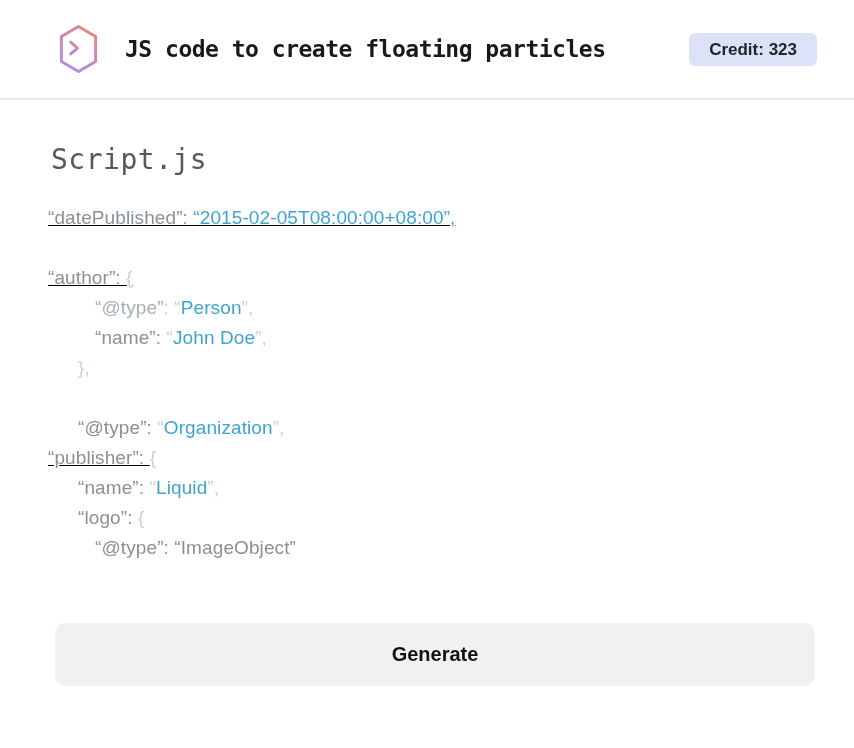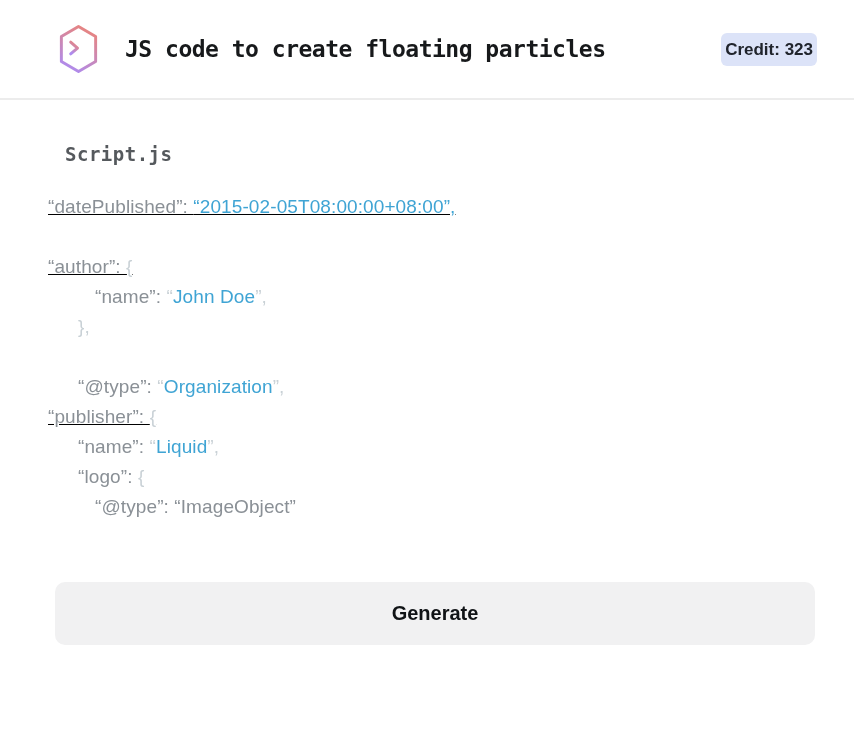--- a/index.html
+++ b/index.html
@@ -34,32 +34,32 @@
     letter-spacing: -0.5px;
     white-space: nowrap;
   }
   .credit {
     margin-left: auto;
     background: #dce3f8;
     color: #20242c;
     font-weight: bold;
     font-size: 17px;
     line-height: 21px;
-    padding: 6px 4px;
+    padding: 6px 20px;
     border-radius: 6px;
     white-space: nowrap;
   }
 
   
   .main { padding: 0 46px 0 48px; }
   .filename {
-    margin: 43px 0 0 17px;
+    margin: 43px 0 0 3px;
     font-family: "DejaVu Sans Mono", monospace;
-    font-weight: bold;
-    font-size: 19px;
+    font-weight: normal;
+    font-size: 28px;
     color: #55595d;
     letter-spacing: 0.5px;
   }
   .code {
     margin-top: 27px;
     font-size: 19px;
     letter-spacing: 0.1px;
   }
   .line { height: 30px; line-height: 30px; white-space: pre; }
   .ind-0 { padding-left: 0; text-decoration: underline; }
@@ -105,20 +105,21 @@
   <div class="title">JS code to create floating particles</div>
   <div class="credit">Credit: 323</div>
 </div>
 
 <div class="main">
   <div class="filename">Script.js</div>
   <div class="code">
       <div class="line ind-0"><span class="k">“datePublished”: </span><span class="v">“2015-02-05T08:00:00+08:00”,</span></div>
       <div class="line ind-0"></div>
       <div class="line ind-0"><span class="k">“author”: </span><span class="p">{</span></div>
+      <div class="line ind-2"><span class="kl">“@type”</span><span class="p">: “</span><span class="v">Person</span><span class="p">”,</span></div>
       <div class="line ind-2"><span class="k">“name”: </span><span class="p">“</span><span class="v">John Doe</span><span class="p">”,</span></div>
       <div class="line ind-1"><span class="p">},</span></div>
       <div class="line ind-0"></div>
       <div class="line ind-1"><span class="k">“@type”: </span><span class="p">“</span><span class="v">Organization</span><span class="p">”,</span></div>
       <div class="line ind-0"><span class="k">“publisher”: </span><span class="p">{</span></div>
       <div class="line ind-1"><span class="k">“name”: </span><span class="p">“</span><span class="v">Liquid</span><span class="p">”,</span></div>
       <div class="line ind-1"><span class="k">“logo”: </span><span class="p">{</span></div>
       <div class="line ind-2"><span class="k">“@type”: “ImageObject”</span></div>
     </div>
   <button class="generate">Generate</button>

